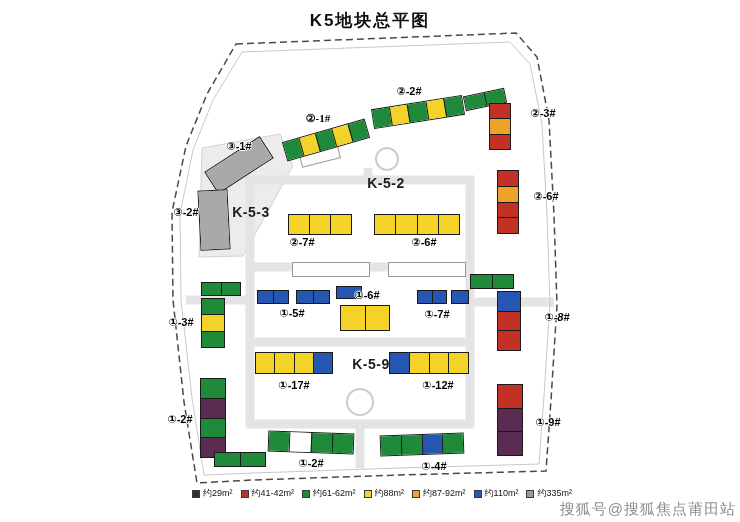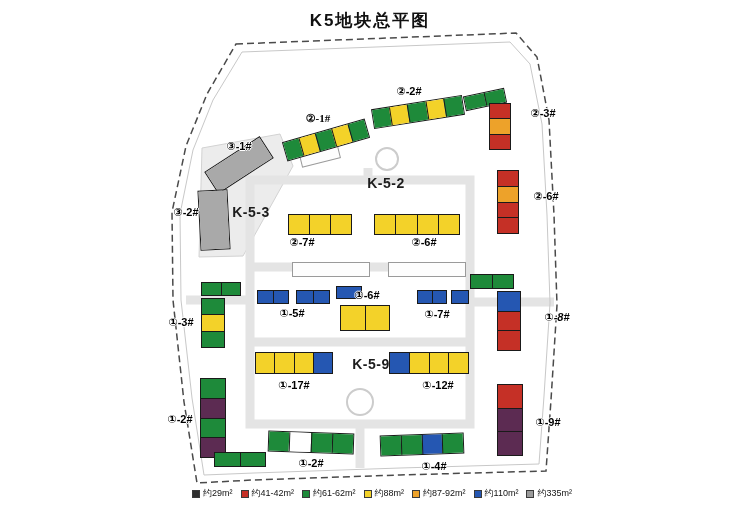--- a/index.html
+++ b/index.html
@@ -222,14 +222,15 @@
       <div class="litem">
         <span class="lsw" style="background: rgb(37, 87, 178);"></span>
         <span>约110m²</span>
       </div>
       <div class="litem">
         <span class="lsw" style="background: rgb(154, 154, 154);"></span>
         <span>约335m²</span>
       </div>
     </div>
 
+  <div class="watermark">搜狐号@搜狐焦点莆田站</div>
 
 </div>
 
 </body></html>

